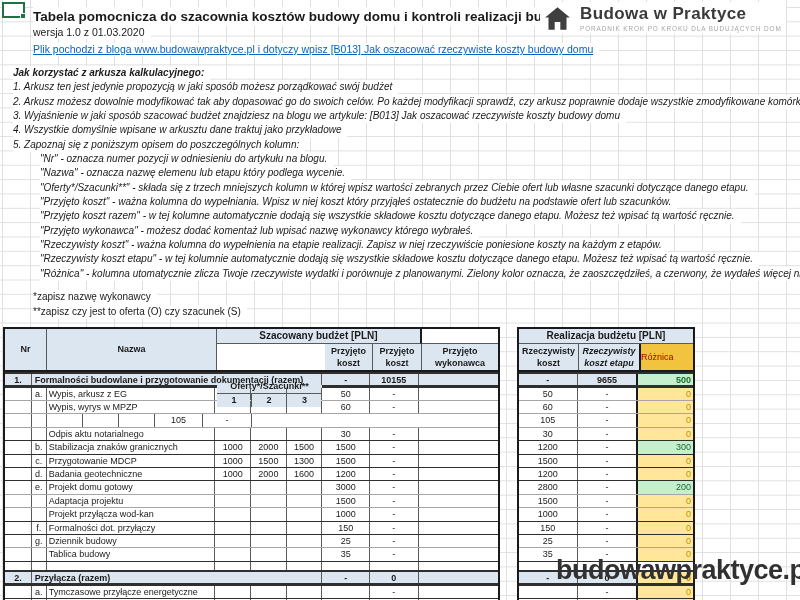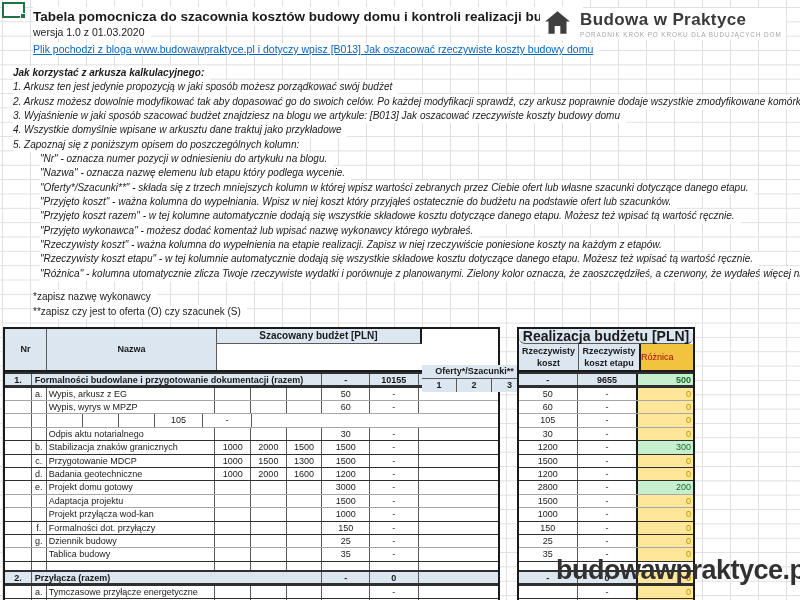--- a/index.html
+++ b/index.html
@@ -17,57 +17,57 @@
   .wbg{background:#fff;display:inline-block;padding-right:6px;}
   
   .sel{position:absolute;left:2px;top:2px;width:19px;height:12px;border:2px solid #1f7244;background:#fff;}
   .sel .dot{position:absolute;right:-3px;bottom:-3px;width:4px;height:4px;background:#1f7244;border:1px solid #fff;}
   
   .doc-head{position:absolute;left:33px;top:7px;white-space:nowrap;z-index:3;}
   .doc-title{font-size:13.5px;font-weight:bold;line-height:19px;}
   .doc-version{font-size:10.5px;line-height:13px;}
   .doc-link{font-size:10.5px;line-height:13px;color:#0563c1;text-decoration:underline;cursor:pointer;}
   
-  .logo{position:absolute;left:540px;top:8px;display:flex;align-items:flex-start;z-index:3;background:#fff;padding:2px 4px;}
+  .logo{position:absolute;left:540px;top:2px;display:flex;align-items:center;z-index:3;background:#fff;padding:2px 4px;}
   .logo-house{width:27px;height:25px;margin-right:9px;}
   .logo-name{font-size:17px;font-weight:bold;color:#3a3a3a;letter-spacing:0.4px;line-height:19px;}
   .logo-tag{font-size:6.4px;color:#a6a6a6;letter-spacing:0.9px;margin-top:2px;}
   
   .instructions{position:absolute;left:13px;top:66px;font-style:italic;font-size:10px;line-height:14.35px;white-space:nowrap;z-index:2;}
   .iline{height:14.35px;}
   .iline.head{font-weight:bold;}
   .iline.indent{padding-left:27px;}
   .iline.fnote{padding-left:20px;font-style:normal;}
   .iline.blank{height:9px;}
   
   .ltable{position:absolute;left:3px;top:327px;width:497px;z-index:4;font-size:9px;}
   .rtable{position:absolute;left:517px;top:327px;width:178px;z-index:4;font-size:9px;}
   .ltable,.rtable{background:#fff;}
   .hd{background:#dce6f1;font-weight:bold;text-align:center;}
   .lt-header{border:2px solid #1a1a1a;border-bottom:2px solid #1a1a1a;display:flex;height:45px;box-sizing:border-box;background:#fff;}
   .h-nr{width:42px;line-height:41px;border-right:1px solid #595959;box-sizing:border-box;}
   .h-nazwa{width:170px;line-height:41px;border-right:1px solid #595959;box-sizing:border-box;}
-  .h-right{width:281px;display:flex;flex-direction:row;}
+  .h-right{width:281px;display:flex;flex-direction:column;}
   .h-top{display:flex;height:15px;}
   .h-szac{width:205px;line-height:14px;font-size:10px;border-right:2px solid #1a1a1a;border-bottom:1px solid #595959;box-sizing:border-box;}
   .h-blank{flex:1;background:#fff;border-bottom:1px solid #595959;box-sizing:border-box;}
   .h-bottom{display:flex;height:26px;flex:1;}
   .h-oferty{width:108px;display:flex;flex-direction:column;border-right:3px solid #0f172a;box-sizing:border-box;margin-top:36px;}
   .h-oferty-label{height:13px;line-height:13px;border-bottom:1px solid #595959;}
   .h-subnums{display:flex;flex:1;}
   .h-subnums div{width:36px;line-height:13px;border-right:1px solid #595959;box-sizing:border-box;}
   .h-subnums div:last-child{border-right:none;}
   .h-koszt{width:48px;border-right:1px solid #595959;box-sizing:border-box;line-height:12px;padding-top:1px;}
   .h-koszt2{width:49px;border-right:1px solid #595959;box-sizing:border-box;line-height:12px;padding-top:1px;}
   .h-wyk{flex:1;line-height:12px;padding-top:1px;}
   .rt-header{border:2px solid #1a1a1a;height:45px;box-sizing:border-box;display:flex;flex-direction:column;}
-  .h-real{height:15px;line-height:14px;font-size:14px;border-bottom:1px solid #595959;box-sizing:border-box;border-radius:6px;}
+  .h-real{height:15px;line-height:14px;font-size:10px;border-bottom:1px solid #595959;box-sizing:border-box;}
   .rt-cols{display:flex;flex:1;}
   .h-rk{width:60px;border-right:1px solid #595959;box-sizing:border-box;line-height:12px;padding-top:1px;}
-  .h-rke{width:60px;box-sizing:border-box;line-height:12px;padding-top:1px;}
+  .h-rke{width:60px;box-sizing:border-box;line-height:12px;padding-top:1px;font-style:italic;}
   .h-diff{flex:1;background:#f2c33e;color:#9c0006;border-left:2px solid #1a1a1a;box-sizing:border-box;line-height:26px;}
   .lt-body,.rt-body{border:2px solid #1a1a1a;border-top:none;box-sizing:border-box;}
   .row{display:flex;height:13.4px;box-sizing:border-box;border-top:1px solid #a6a6a6;background:#fff;}
   .row.first{border-top:none;}
   .row.gstart{border-top:1px solid #2f2f2f;}
   .row.section{height:14.6px;background:#dce6f1;border-top:2px solid #2f2f2f;border-bottom:2px solid #2f2f2f;font-weight:bold;}
   .row.spacer{height:9.5px;border-top:1px solid #2f2f2f;}
   .cell{border-right:1px solid #595959;box-sizing:border-box;text-align:center;overflow:hidden;white-space:nowrap;line-height:12.5px;}
   .section .cell{line-height:12.5px;}
   .c-num{width:27px;}

